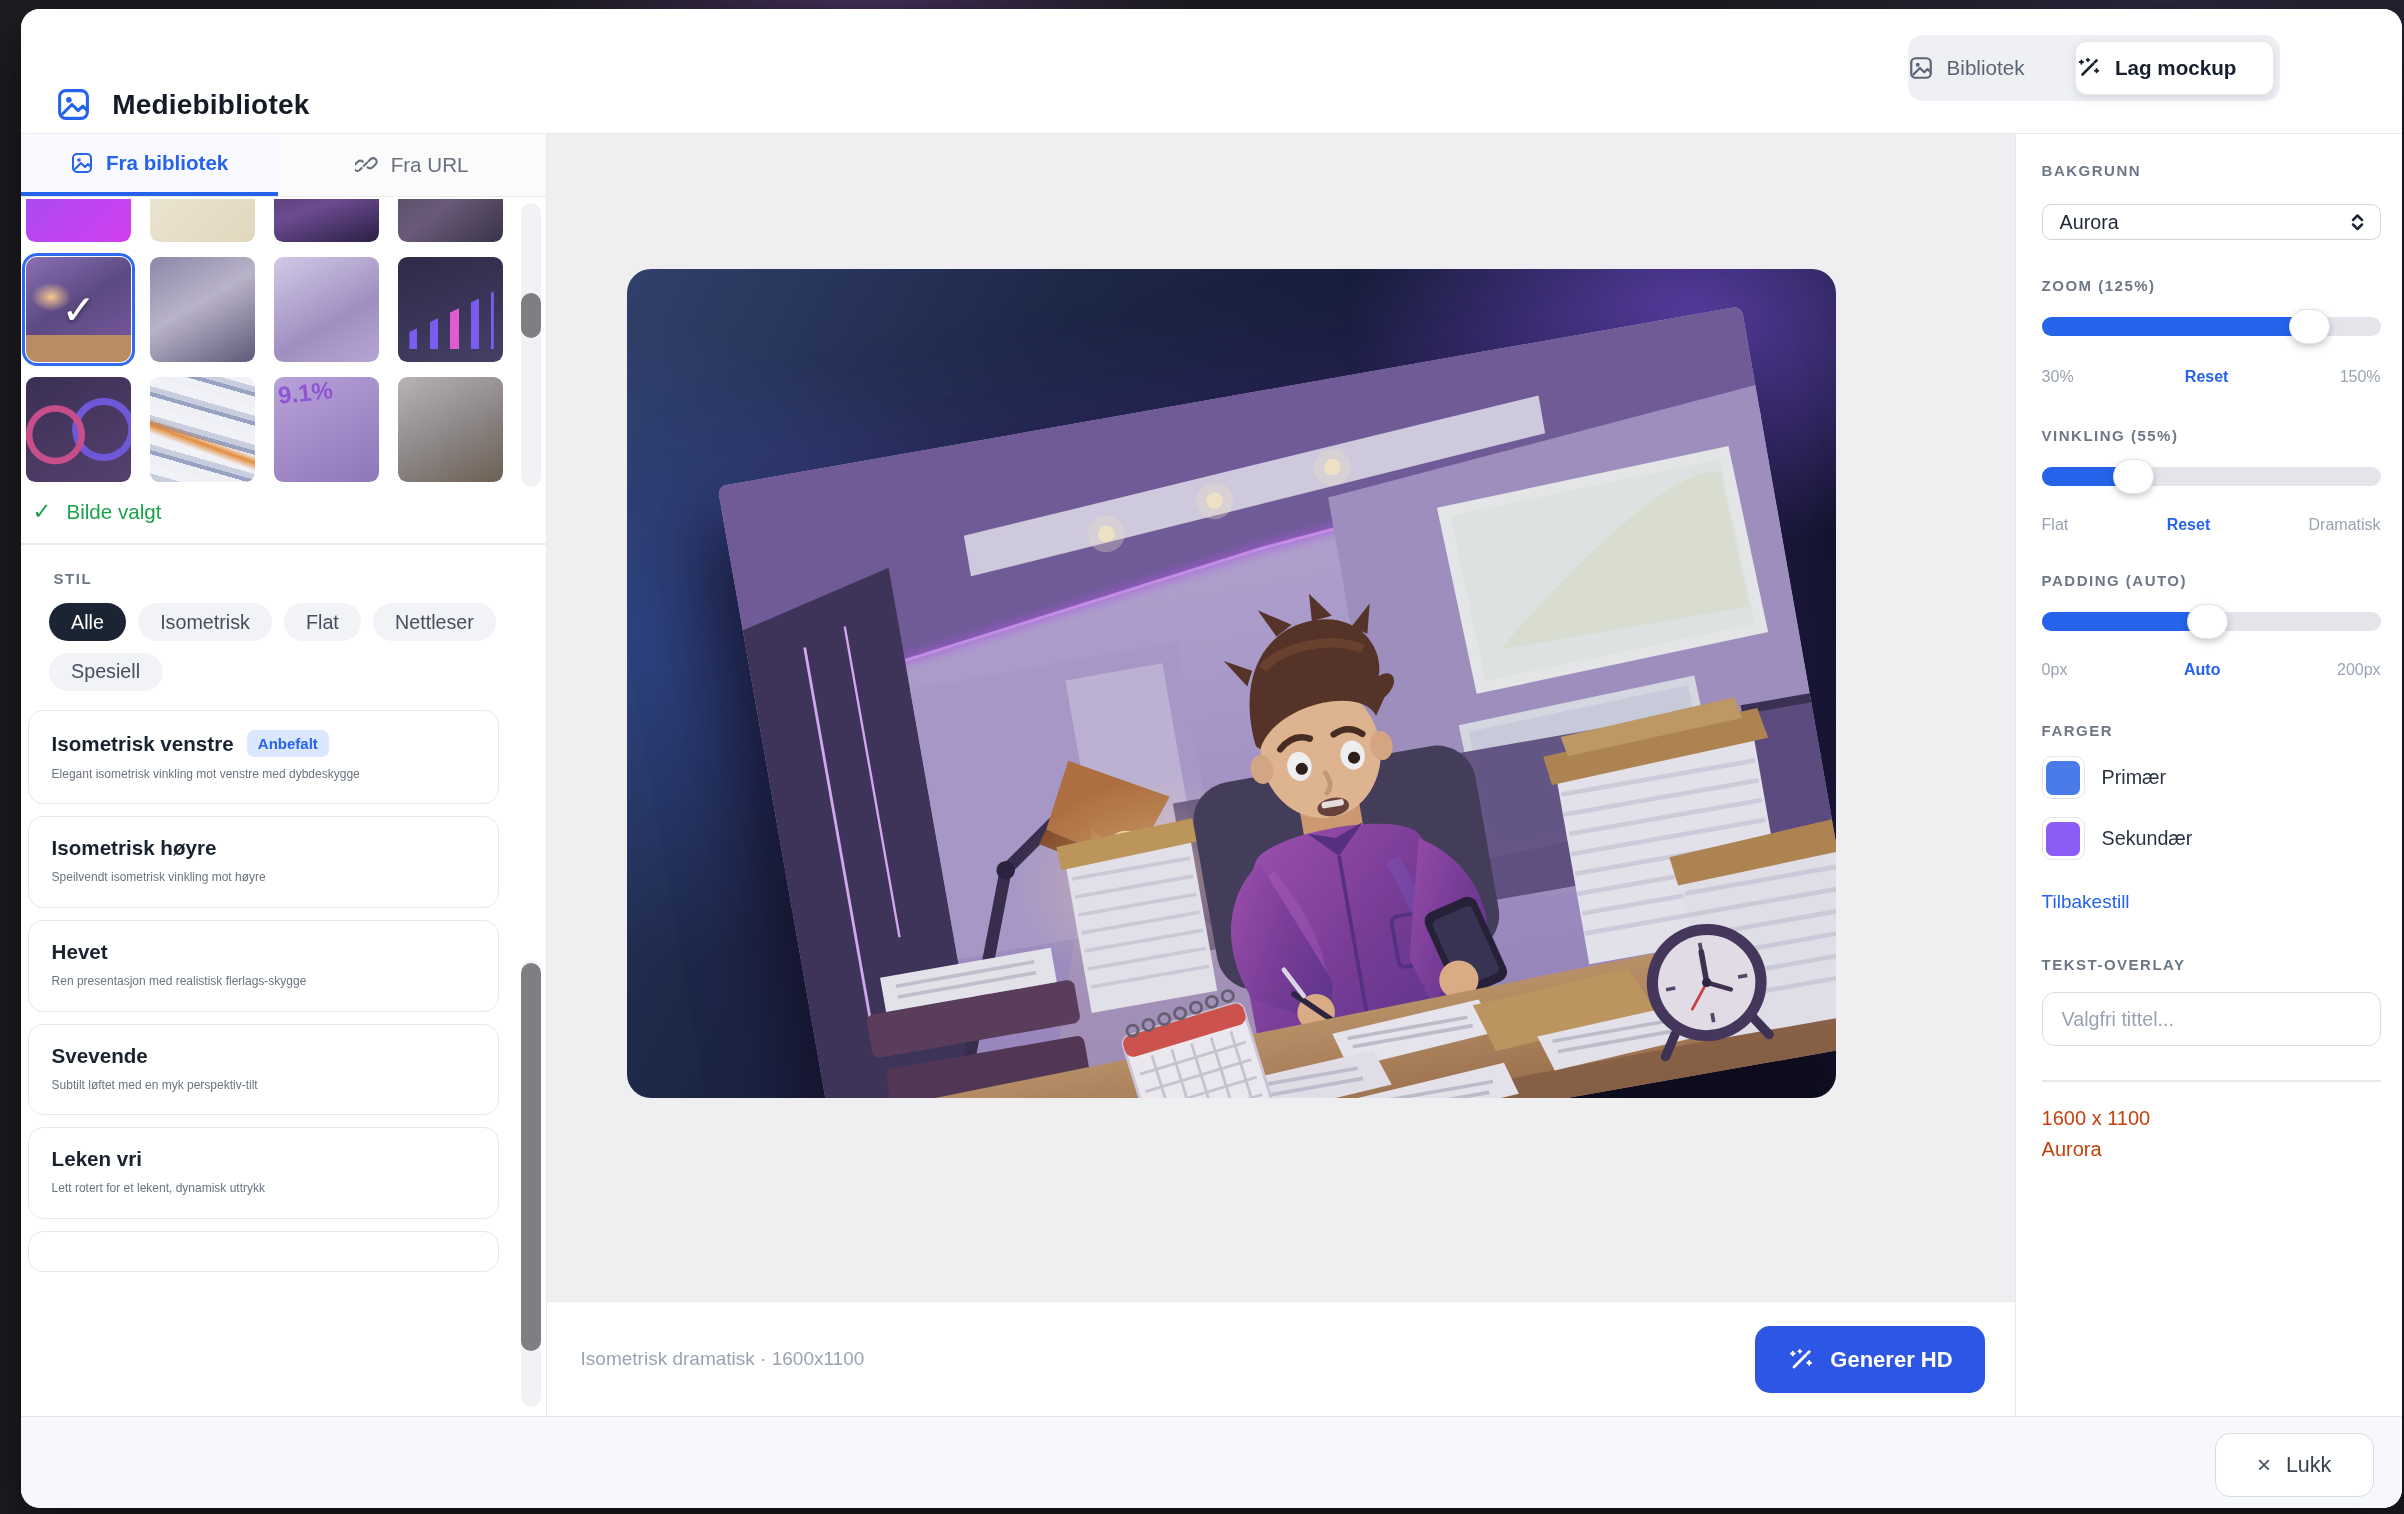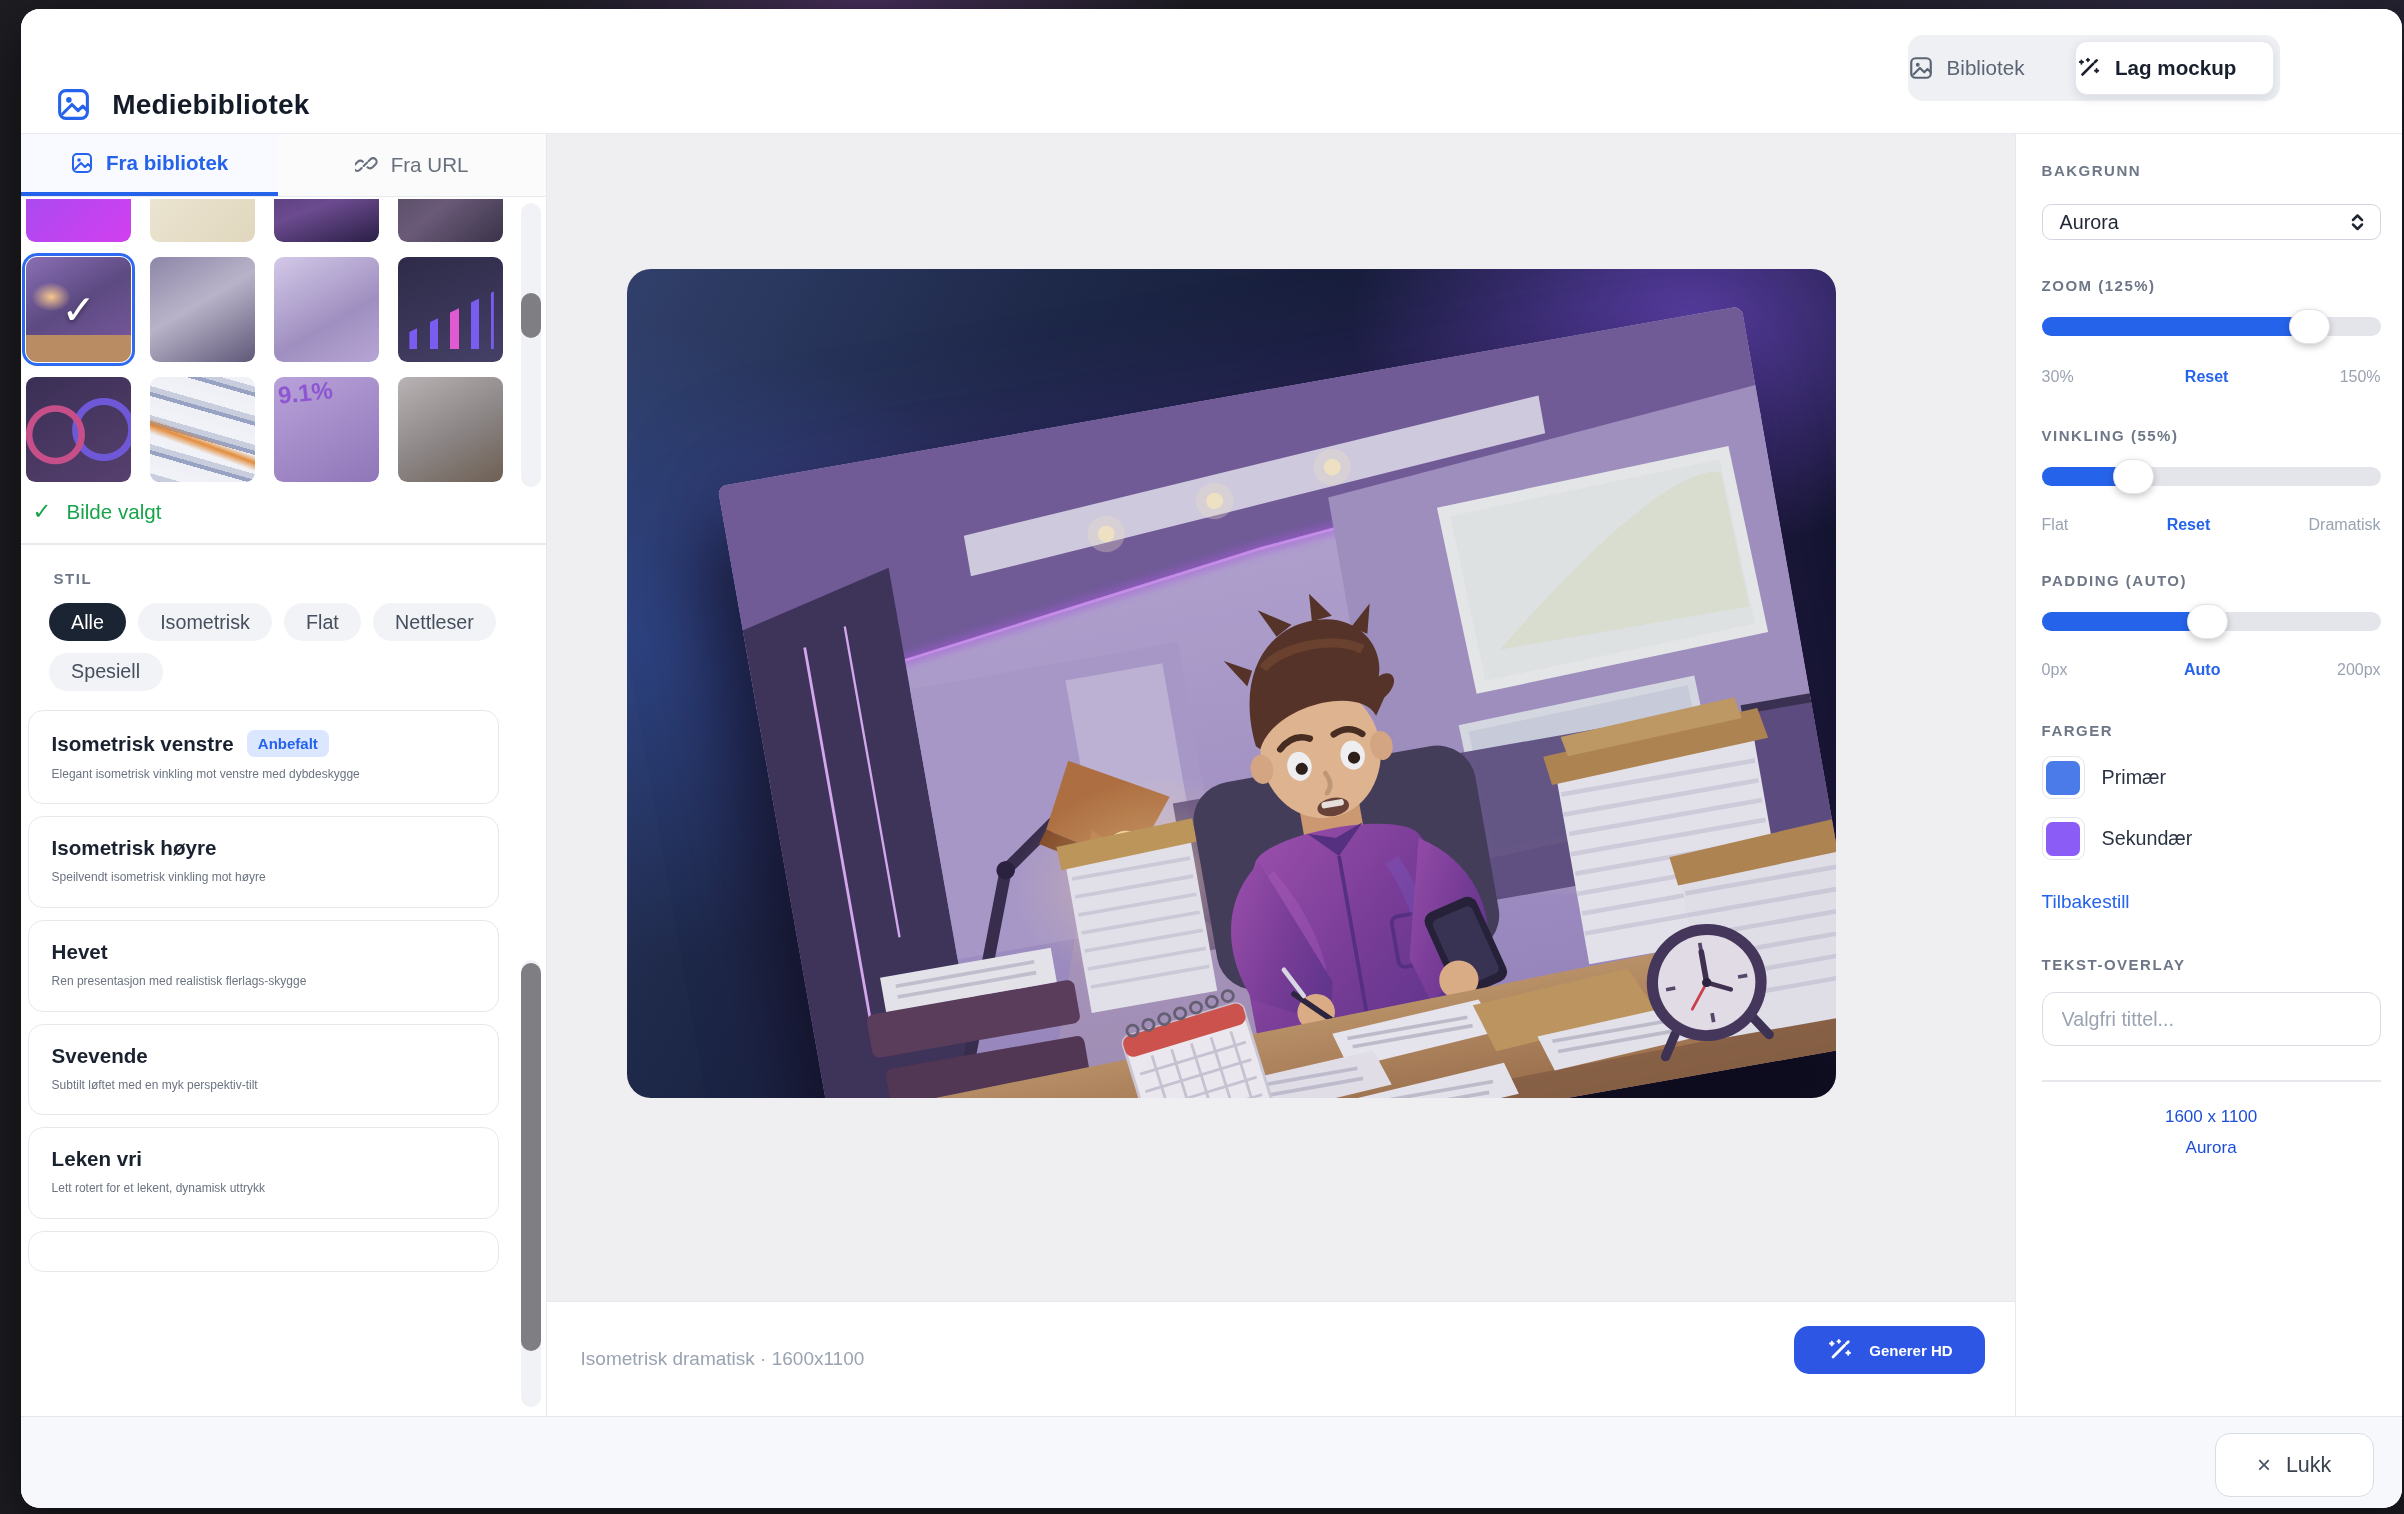--- a/index.html
+++ b/index.html
@@ -104,22 +104,22 @@
       radial-gradient(525px 356px at 88% 6%, rgba(139,92,246,.55), rgba(139,92,246,0) 65%),
       radial-gradient(656px 487px at 0% 45%, rgba(57,99,215,.30), transparent 65%),
       linear-gradient(118deg,#31406b 0%,#1d2747 28%,#141833 55%,#0d0f20 100%); }
   .art { position:absolute; left:141px; top:122px; width:1040px; height:750px;
     transform:rotate(-10deg); transform-origin:50% 45%;
     border-radius:9.4px; overflow:hidden;
     box-shadow:-28px 42px 75px rgba(0,0,0,.55), 0 0 112px rgba(120,70,220,.25); }
   .art svg { display:block; width:100%; height:100%; }
   .canvas-bottom { position:absolute; left:0; right:0; bottom:0; height:115px; background:#fff; border-top:1.9px solid #e7e8ec; }
   .status-line { position:absolute; left:34px; top:0; bottom:0; display:flex; align-items:center; font-size:19px; color:#9aa3b2; }
-  .btn-generate { position:absolute; right:30px; top:24px; height:48px; padding:0 32px; border-radius:15px; border:none;
-    background:#2e56e4; color:#fff; font-size:15px; font-weight:600; font-family:inherit;
+  .btn-generate { position:absolute; right:30px; top:24px; height:67px; padding:0 32px; border-radius:15px; border:none;
+    background:#2e56e4; color:#fff; font-size:22px; font-weight:600; font-family:inherit;
     display:flex; align-items:center; gap:15px; cursor:pointer; }
   .btn-generate .ic { width:28px; height:28px; }
   
   .rp { position:absolute; left:26px; width:339px; }
   .rp-label { font-size:15px; font-weight:700; letter-spacing:1.5px; color:#6e7787; }
   .select { display:flex; align-items:center; justify-content:space-between; height:36px; padding:0 13px 0 17px;
     border:1.9px solid #cfd4dd; border-radius:9.4px; font-size:19.7px; color:#1f2735; cursor:pointer; background:#fff; }
   .select .ic { width:19px; height:22.5px; color:#1f2735; }
   .slider { position:relative; height:19px; border-radius:9.4px; background:#e3e5ea; cursor:pointer; }
   .slider .fill { position:absolute; left:0; top:0; bottom:0; border-radius:9.4px; background:#2563eb; }
@@ -129,21 +129,21 @@
   .slider-labels .mid { color:#2563eb; font-weight:600; cursor:pointer; }
   .color-row { display:flex; align-items:center; gap:17px; }
   .swatch-box { width:43px; height:43px; border:1.9px solid #e3e5ea; border-radius:9.4px; padding:3.7px; background:#fff; cursor:pointer; }
   .swatch { width:100%; height:100%; border-radius:6.6px; }
   .color-row .lbl { font-size:19.7px; color:#2a3342; }
   .link { font-size:19px; color:#2563eb; cursor:pointer; }
   .text-input { width:339px; height:54px; border:1.9px solid #d9dde3; border-radius:13px; padding:0 19px;
     font-size:19.7px; font-family:inherit; color:#1f2735; background:#fff; }
   .text-input::placeholder { color:#9aa3b2; }
   .rp-divider { position:absolute; left:26px; width:339px; height:1.9px; background:#e7e8ec; }
-  .meta { font-size:17px; color:#1d4ed8;text-align:center; }
+  .meta { font-size:20px; color:#c2410c; }
   
   .footer { position:absolute; left:0; right:0; bottom:0; height:92px; background:#f7f8fb; border-top:1.9px solid #e4e6ea; }
   .btn-close { position:absolute; right:28px; top:16px; height:64px; width:159px; border-radius:15px;
     background:#fff; border:1.9px solid #d8dce3; color:#39424f; font-size:21.5px; font-family:inherit;
     display:flex; align-items:center; justify-content:center; gap:15px; cursor:pointer; }
   .btn-close .x { font-size:24px; color:#4a5362; }
 </style>
 </head>
 <body>
 

